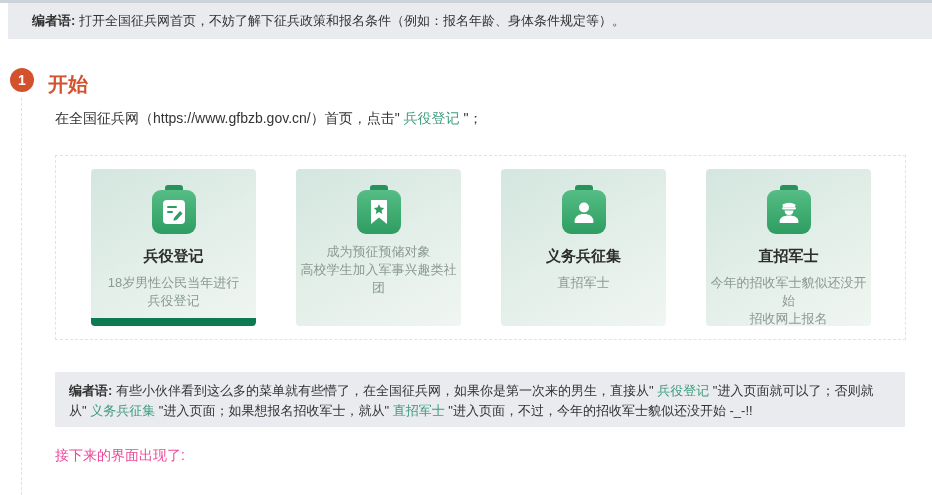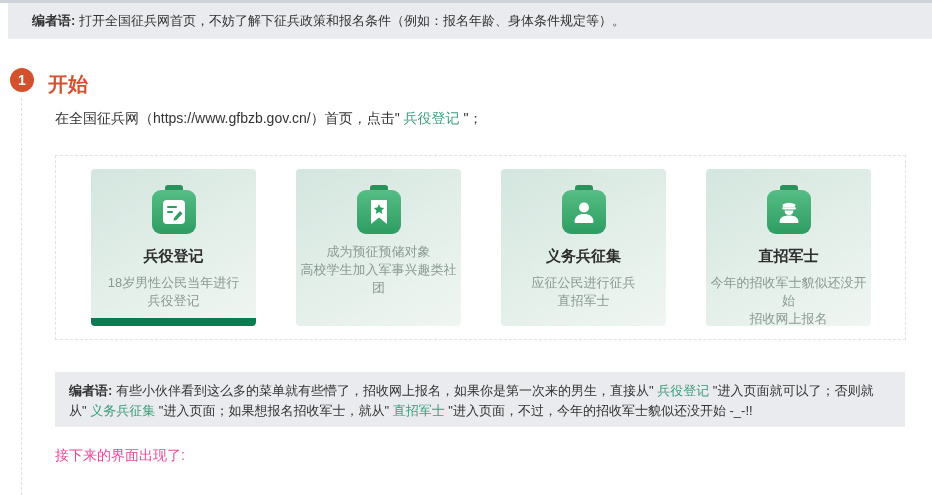--- a/index.html
+++ b/index.html
@@ -104,21 +104,20 @@
         <div class="icon-tab"></div>
         <div class="icon-body">
           <svg width="28" height="28" viewBox="0 0 28 28">
             <circle cx="14" cy="9.5" r="5" fill="#ffffff"></circle>
             <path d="M4.5 24 C4.5 18.5 8.5 16 14 16 C19.5 16 23.5 18.5 23.5 24 Q23.5 25 22.5 25 H5.5 Q4.5 25 4.5 24 Z" fill="#ffffff"></path>
           </svg>
         </div>
       </div>
       <div class="card-title">义务兵征集</div>
       <div class="card-desc">
-        <div>应征公民进行征兵</div>
         <div>直招军士</div>
       </div>
     </div>
 
     <div class="card">
       <div class="card-icon">
         <div class="icon-tab"></div>
         <div class="icon-body">
           <svg width="28" height="28" viewBox="0 0 28 28">
             <path d="M7.5 6.5 Q14 3 20.5 6.5 L20 9 H8 Z" fill="#ffffff"></path>
@@ -131,18 +130,18 @@
       <div class="card-title">直招军士</div>
       <div class="card-desc">
         <div>今年的招收军士貌似还没开始</div>
         <div>招收网上报名</div>
       </div>
     </div>
 
   </div>
 
   <div class="note note-bottom">
-    <b>编者语:</b><span> 有些小伙伴看到这么多的菜单就有些懵了，招收网上报名，如果你是第一次来的男生，直接从" </span><span class="green-link">兵役登记</span><span> "进入页面就可以了；否则就从" </span><span class="green-link">义务兵征集</span><span> "进入页</span><span>面；如果想报名招收军士，就从" </span><span class="green-link">直招军士</span><span> "进入页面，不过，今年的招收军士貌似还没开始 -_-!!</span>
+    <b>编者语:</b><span> 有些小伙伴看到这么多的菜单就有些懵了，在全国征兵网，如果你是第一次来的男生，直接从" </span><span class="green-link">兵役登记</span><span> "进入页面就可以了；否则就从" </span><span class="green-link">义务兵征集</span><span> "进入页</span><span>面；如果想报名招收军士，就从" </span><span class="green-link">直招军士</span><span> "进入页面，不过，今年的招收军士貌似还没开始 -_-!!</span>
   </div>
 
   <div class="footer-text">接下来的界面出现了:</div>
 
 </div>
 
 </body></html>

